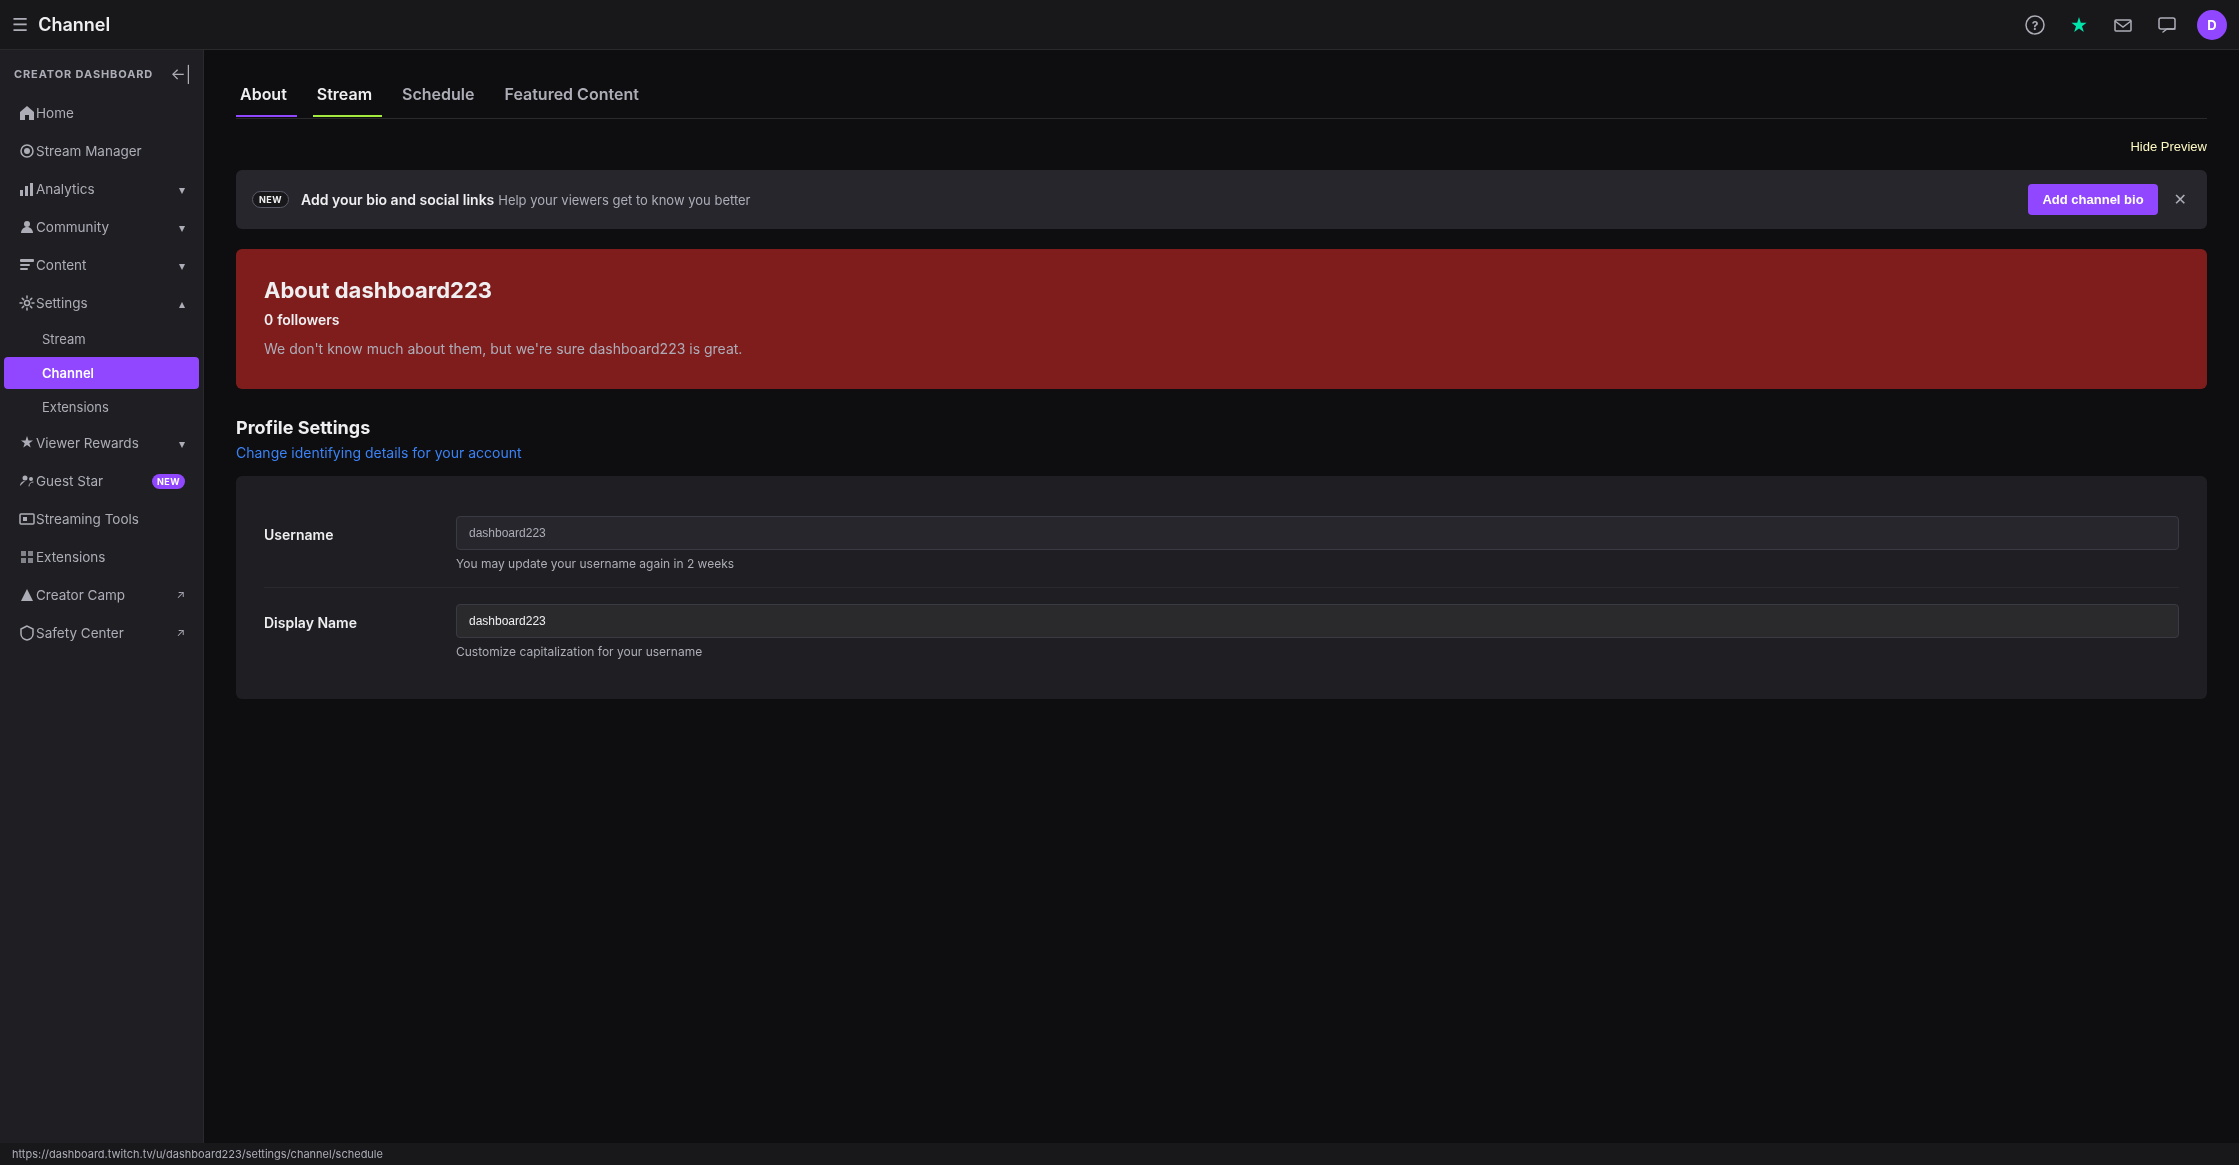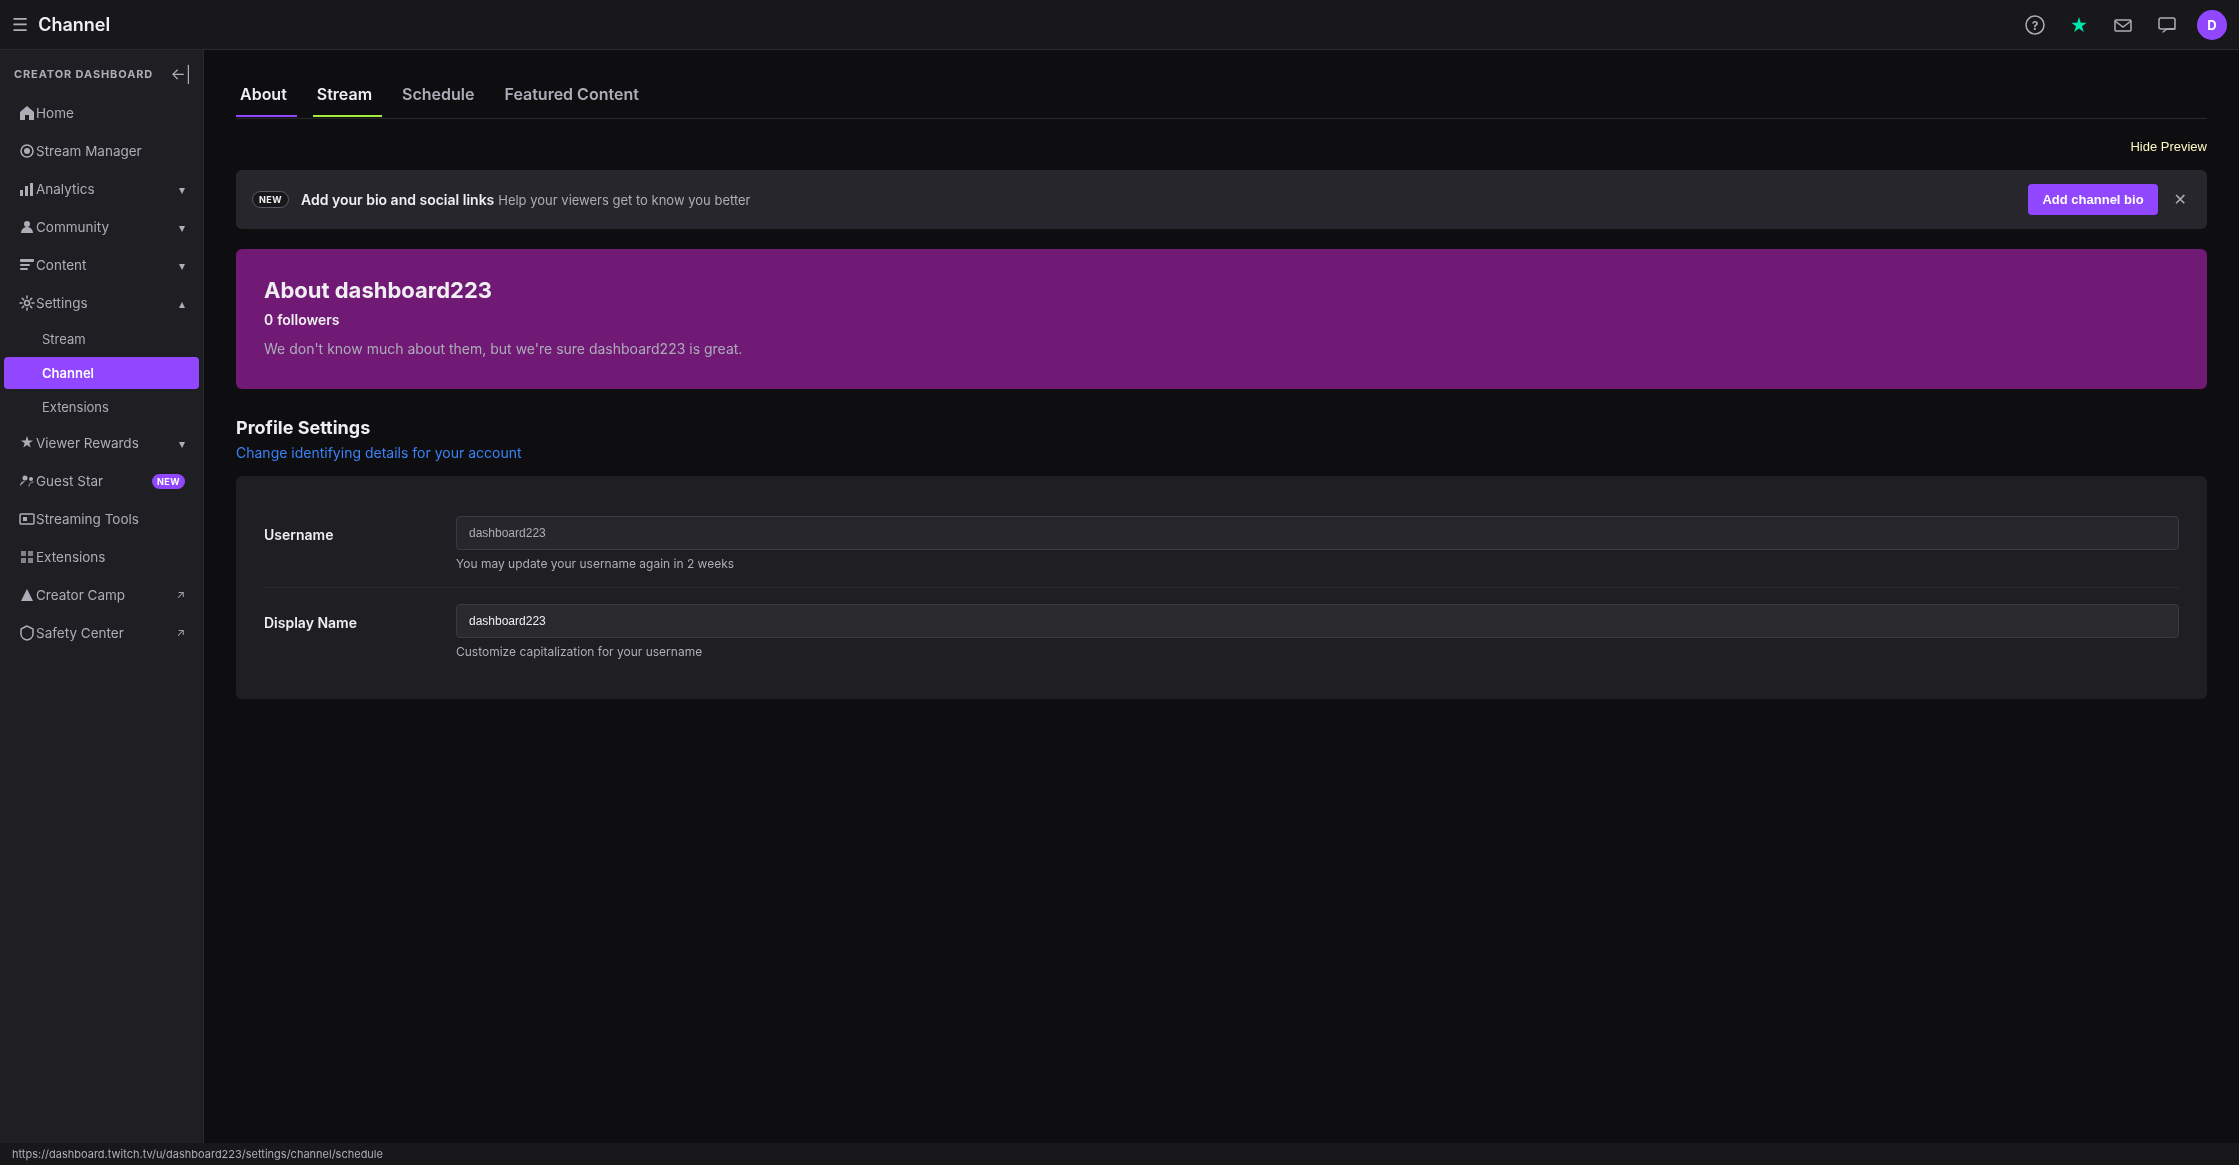--- a/index.html
+++ b/index.html
@@ -266,21 +266,21 @@
       background: none;
       border: none;
       color: #adadb8;
       cursor: pointer;
       font-size: 16px;
       padding: 2px 4px;
     }
 
     
     .about-card {
-      background: #701a75;
+      background: #7f1d1d;
       border-radius: 6px;
       padding: 28px 28px 32px;
       margin-bottom: 28px;
     }
     .about-title {
       font-size: 22px;
       font-weight: 700;
       color: #efeff1;
       margin-bottom: 8px;
     }

